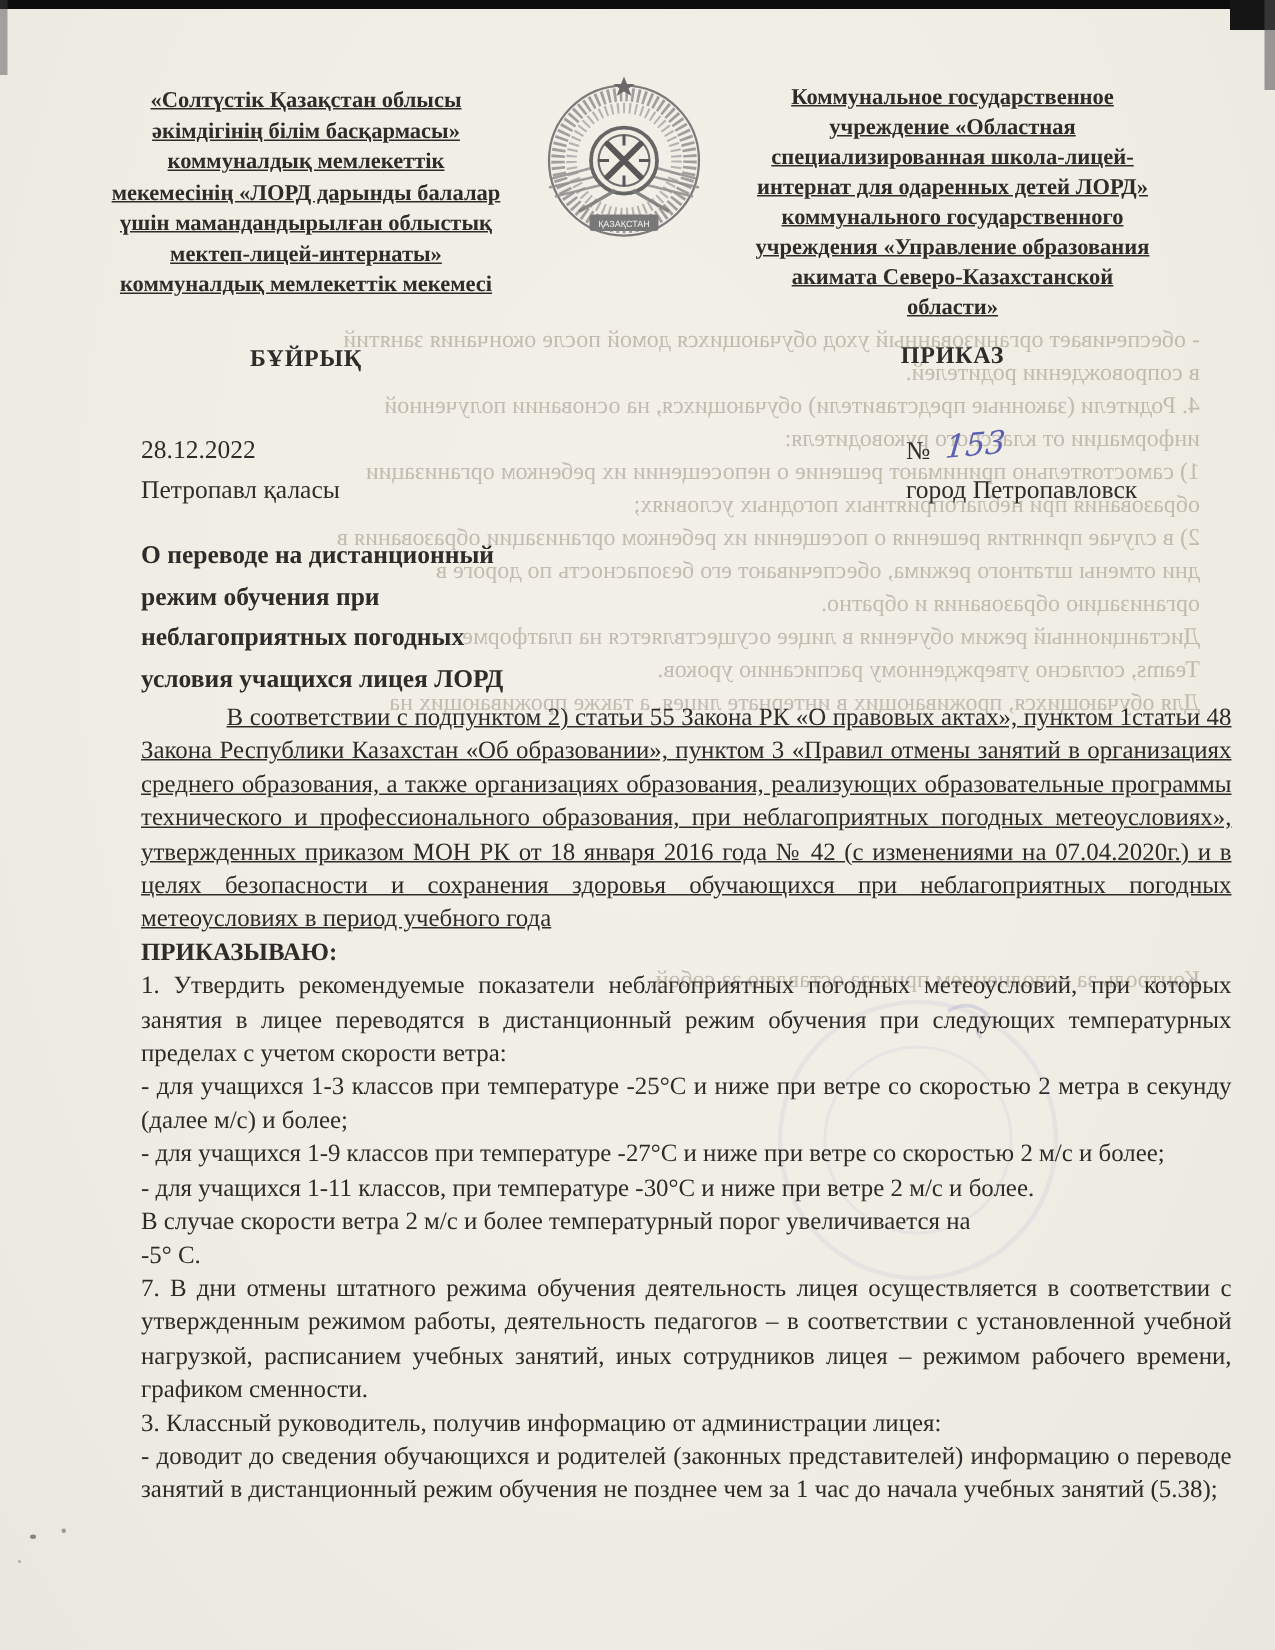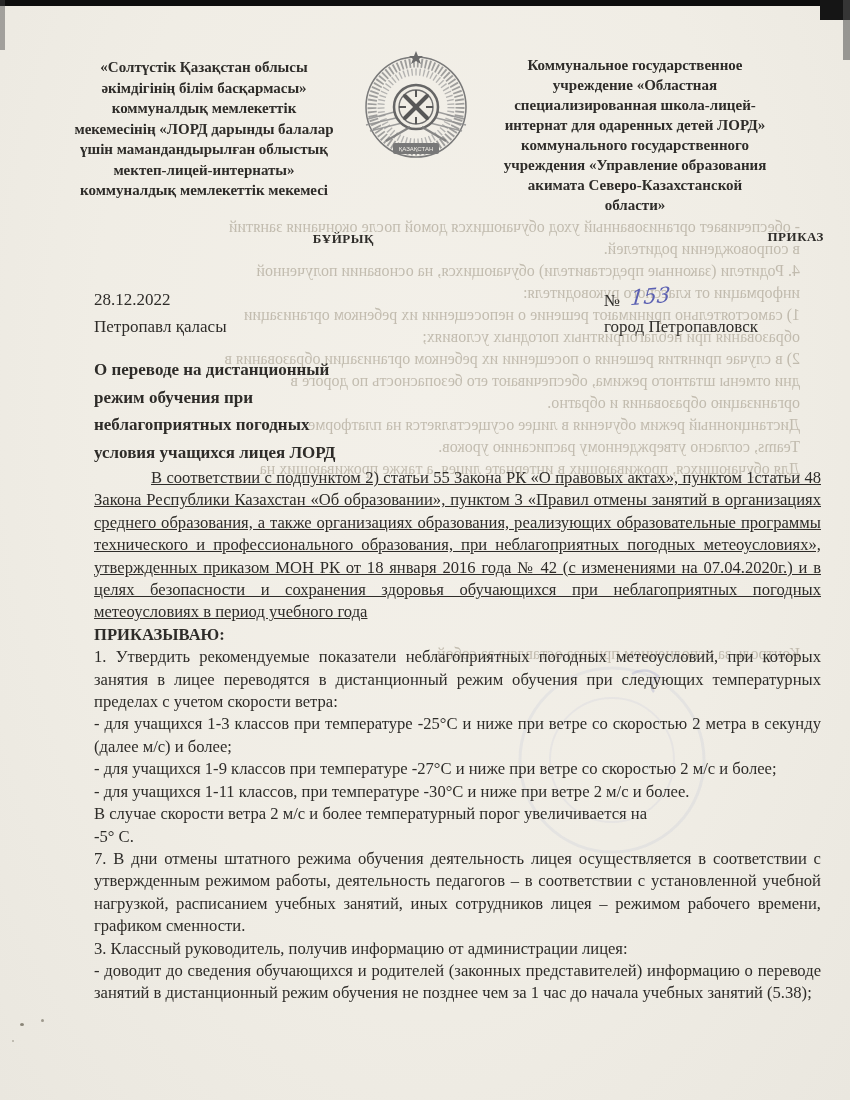--- a/index.html
+++ b/index.html
@@ -28,26 +28,26 @@
   }
   .ghost-line{
     position:absolute;left:0;width:100%;
     font-size:16px;color:#a59d8d;opacity:.62;
     filter:blur(.4px);
     white-space:nowrap;overflow:hidden;
   }
   .ghost-stamp{position:absolute;left:512px;top:660px;opacity:.8;pointer-events:none;}
 
   
-  .org{position:absolute;font-weight:bold;text-align:center;font-size:15px;line-height:20.5px;white-space:pre-line;}
+  .org{position:absolute;font-weight:bold;text-align:center;font-size:15px;line-height:20.5px;white-space:pre-line;text-decoration:underline;}
   .org-left{left:34px;top:57px;width:340px;}
   .org-right{left:446px;top:55px;width:378px;line-height:20px;}
   .emblem{position:absolute;left:356px;top:45px;width:120px;height:120px;}
 
-  .order-title{position:absolute;font-weight:bold;font-size:13px;text-align:right;letter-spacing:.5px;}
+  .order-title{position:absolute;font-weight:bold;font-size:16px;text-align:center;letter-spacing:.5px;}
   .title-kk{left:34px;top:231px;width:340px;}
   .title-ru{left:446px;top:229px;width:378px;}
 
   .meta{position:absolute;font-size:17px;line-height:27px;}
   .meta-left{left:94px;top:286px;white-space:pre-line;}
   .meta-right{left:604px;top:286px;}
   .num-row{height:27px;}
   .handwritten{
     display:inline-block;color:#5b60b2;font-style:italic;font-size:21px;
     transform:rotate(-5deg) skewX(-10deg) translate(6px,-2px);

